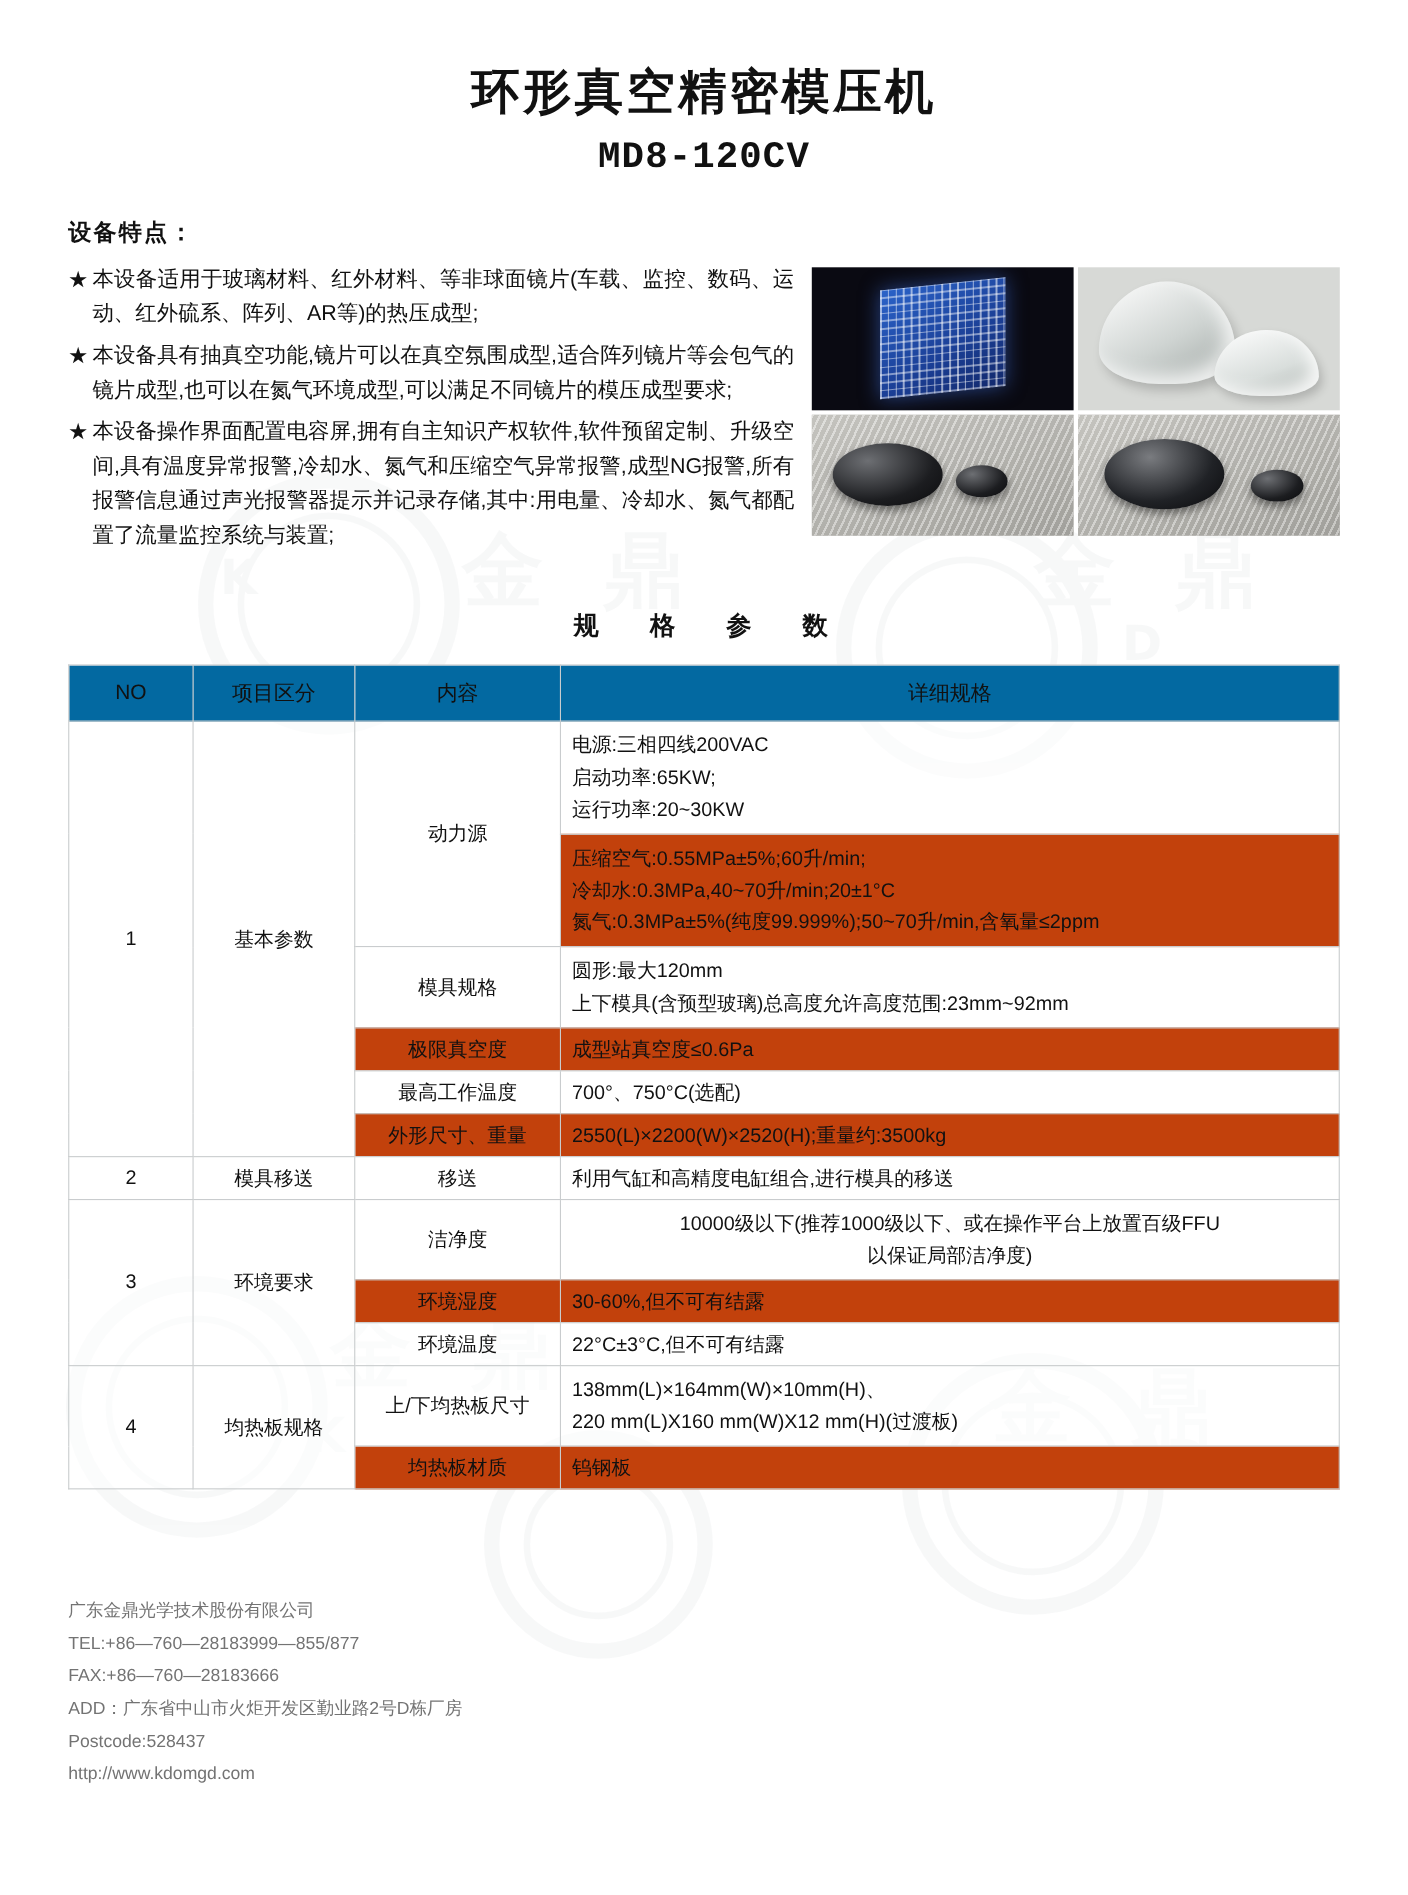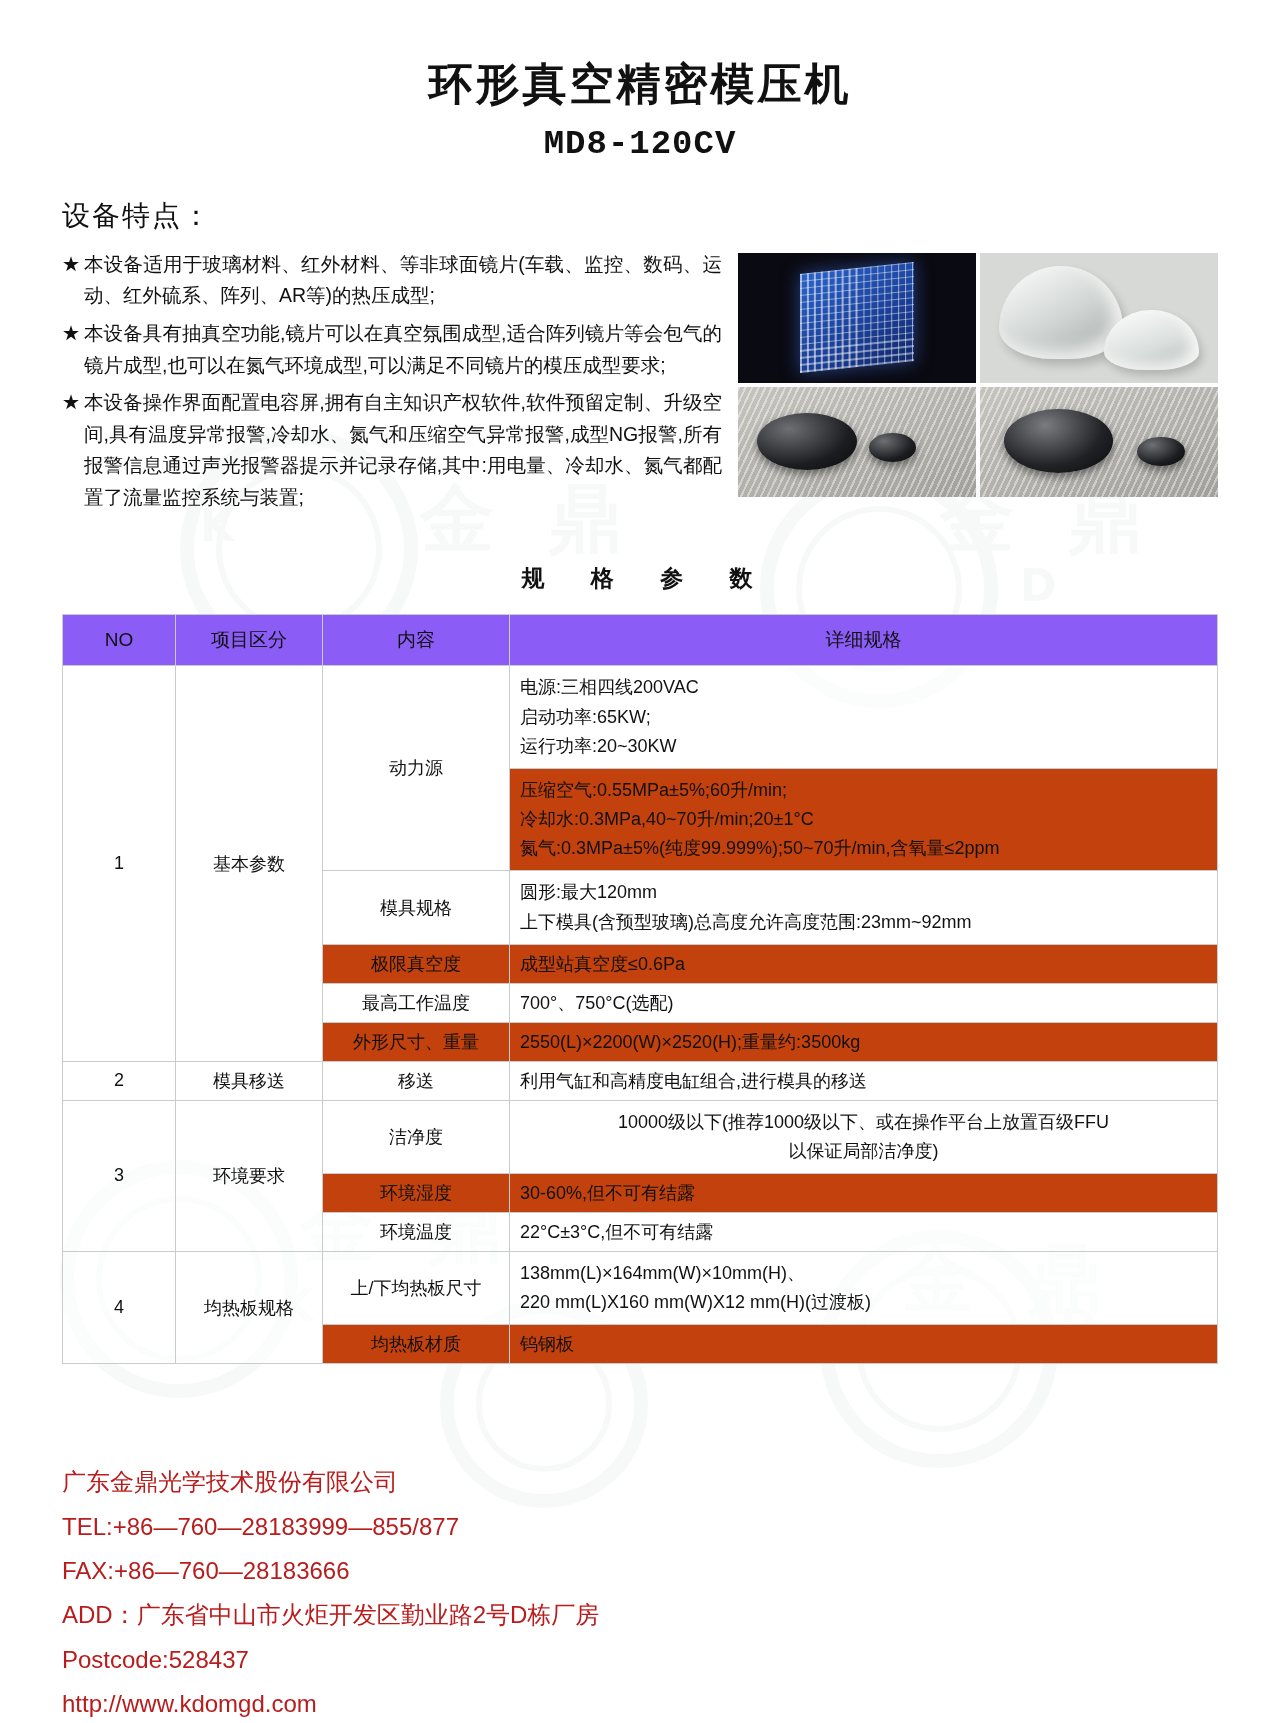--- a/index.html
+++ b/index.html
@@ -66,22 +66,22 @@
   }
   .title-model {
     font-size: 34px;
     font-weight: bold;
     margin: 14px 0 0 0;
     letter-spacing: 1px;
     font-family: Liberation Mono, monospace;
   }
 
   .features-heading {
-    font-size: 28px;
-    font-weight: normal;
+    font-size: 21px;
+    font-weight: bold;
     margin: 34px 0 14px 0;
     letter-spacing: 2px;
   }
 
   .feature-area {
     display: flex;
     align-items: flex-start;
     gap: 16px;
   }
   .features {
@@ -188,39 +188,39 @@
     border-collapse: collapse;
     font-size: 18px;
     background: rgba(255,255,255,0.55);
   }
   table.spec th, table.spec td {
     border: 1px solid #c9ccce;
     padding: 7px 10px;
     vertical-align: middle;
   }
   table.spec thead th {
-    background: #8b5cf6;
+    background: #0369a1;
     font-weight: normal;
     text-align: center;
     font-size: 19px;
     padding: 12px 6px;
   }
   td.center { text-align: center; }
   td.shaded { background: #c2410c; }
   .cell-lines { line-height: 1.62; margin-top: 32px; }
 
   .col-no    { width: 92px; }
   .col-cat   { width: 126px; }
   .col-item  { width: 166px; }
 
   .footer {
     margin-top: 96px;
-    font-size: 24px;
+    font-size: 16px;
     line-height: 1.85;
-    color: #b91c1c;
+    color: #737373;
   }
   .footer div { white-space: nowrap; }
 </style>
 </head>
 <body>
 
 <div class="watermark">
   <div class="wm-ring" style="left:180px;  top:430px;  width:210px; height:210px;"></div>
   <div class="wm-ring" style="left:760px;  top:470px;  width:210px; height:210px;"></div>
   <div class="wm-ring" style="left:60px;   top:1160px; width:210px; height:210px;"></div>

